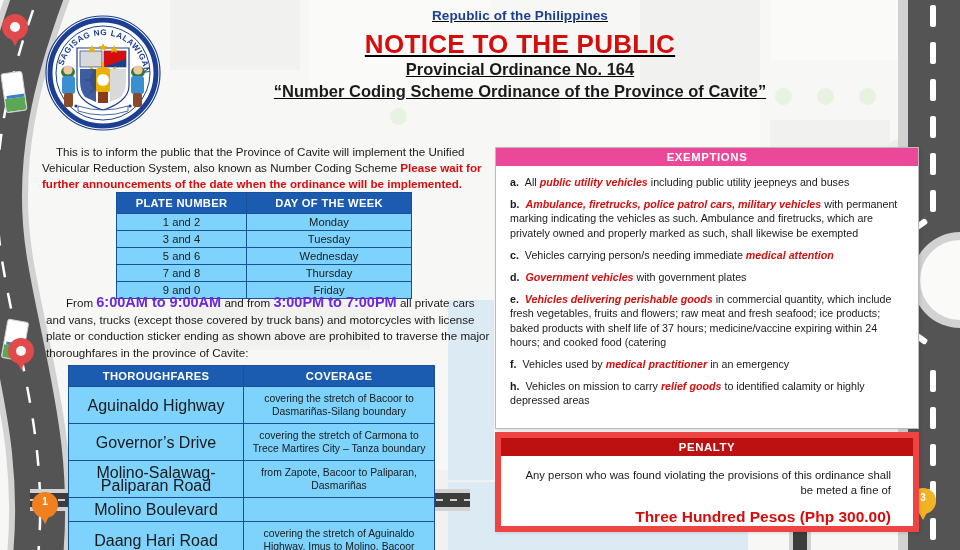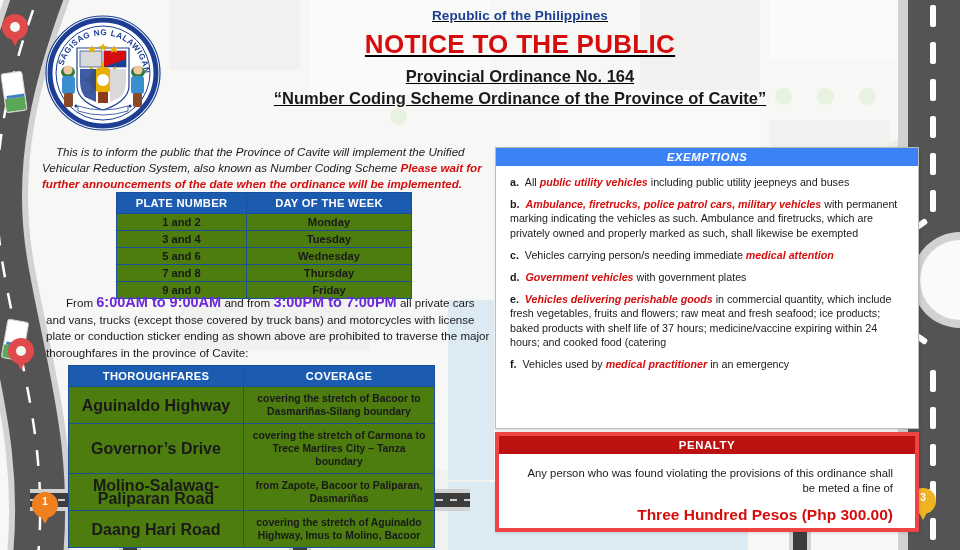--- a/index.html
+++ b/index.html
@@ -143,35 +143,33 @@
     font-size: 26px;
     font-weight: bold;
     color: #d60d0d;
     margin-top: 6px;
     letter-spacing: 0.3px;
   }
   #hdr-ordinance {
     font-size: 16.5px;
     font-weight: bold;
     color: #1a1a1a;
-    margin-top: 7px;
   }
   #hdr-subtitle {
     font-size: 16.5px;
     font-weight: bold;
     color: #1a1a1a;
     margin-top: 3px;
   }
 
   
   #left-col {
     position: absolute;
     left: 42px; top: 144px;
     width: 450px;
-    font-style: italic;
   }
   #intro-para {
     font-size: 11.6px;
     line-height: 16px;
     color: #1a1a1a;
     text-align: left;
     text-indent: 14px;
   }
   .rr { color: #d60d0d; font-weight: bold; }
 
@@ -183,24 +181,24 @@
   table.tbl th {
     background: #1b5cb0;
     color: #ffffff;
     font-size: 11.2px;
     font-weight: bold;
     padding: 4px 2px;
     border: 1px solid #1a4f9c;
     letter-spacing: 0.3px;
   }
   table.tbl td {
-    background: #4d7c0f;
+    background: #7dd3fc;
     color: #1a1a1a;
     font-size: 11.2px;
-    font-weight: bold;
+    font-weight: normal;
     text-align: center;
     padding: 2px 4px;
     border: 1px solid #1a4f9c;
   }
 
   #plate-table {
     position: absolute;
     left: 116px; top: 192px;
     width: 296px;
   }
@@ -241,21 +239,21 @@
     box-shadow: 1px 1px 3px rgba(0,0,0,0.12);
   }
   .panel-hdr {
     color: #ffffff;
     font-size: 11.4px;
     font-weight: bold;
     text-align: center;
     letter-spacing: 0.6px;
     padding: 3px 0;
   }
-  .panel-hdr.blue { background: #3b82f6; font-style: italic; }
+  .panel-hdr.blue { background: #ec4899; }
   .panel-hdr.red  { background: #bd1111; }
 
   #exemptions {
     left: 495px; top: 147px;
     width: 424px; height: 282px;
   }
   #exemptions .body {
     padding: 9px 14px 6px 14px;
   }
   .exm {
@@ -267,21 +265,21 @@
   .exm .ltr { font-weight: bold; }
   .exm em {
     color: #d60d0d;
     font-weight: bold;
     font-style: italic;
   }
 
   #penalty {
     left: 495px; top: 432px;
     width: 424px; height: 100px;
-    border: 4px solid #ef4444;
+    border: 6px solid #ef4444;
   }
   #penalty .body {
     padding: 12px 22px;
     text-align: right;
   }
   #pen-text {
     font-size: 11.3px;
     line-height: 15px;
     color: #1a1a1a;
   }
@@ -526,35 +524,40 @@
       </tr>
       <tr>
         <td>Governor’s Drive</td>
         <td class="cov">covering the stretch of Carmona to Trece Martires City – Tanza boundary</td>
       </tr>
       <tr>
         <td>Molino-Salawag-Paliparan Road</td>
         <td class="cov">from Zapote, Bacoor to Paliparan, Dasmariñas</td>
       </tr>
       <tr>
+        <td>Molino Boulevard</td>
+        <td class="cov"></td>
+      </tr>
+      <tr>
         <td>Daang Hari Road</td>
         <td class="cov">covering the stretch of Aguinaldo Highway, Imus to Molino, Bacoor</td>
       </tr>
     </tbody>
   </table>
 
   <div class="panel" id="exemptions">
     <div class="panel-hdr blue">EXEMPTIONS</div>
     <div class="body" id="exemptions-body">
         <p class="exm"><span class="ltr">a.&nbsp; </span><span>All </span><em>public utility vehicles</em><span> including public utility jeepneys and buses</span></p>
         <p class="exm"><span class="ltr">b.&nbsp; </span><em>Ambulance, firetrucks, police patrol cars, military vehicles</em><span> with permanent marking indicating the vehicles as such. Ambulance and firetrucks, which are privately owned and properly marked as such, shall likewise be exempted</span></p>
         <p class="exm"><span class="ltr">c.&nbsp; </span><span>Vehicles carrying person/s needing immediate </span><em>medical attention</em></p>
         <p class="exm"><span class="ltr">d.&nbsp; </span><em>Government vehicles</em><span> with government plates</span></p>
         <p class="exm"><span class="ltr">e.&nbsp; </span><em>Vehicles delivering perishable goods</em><span> in commercial quantity, which include fresh vegetables, fruits and flowers; raw meat and fresh seafood; ice products; baked products with shelf life of 37 hours; medicine/vaccine expiring within 24 hours; and cooked food (catering</span></p>
         <p class="exm"><span class="ltr">f.&nbsp; </span><span>Vehicles used by </span><em>medical practitioner</em><span> in an emergency</span></p>
+        <p class="exm"><span class="ltr">h.&nbsp; </span><span>Vehicles on mission to carry </span><em>relief goods</em><span> to identified calamity or highly depressed areas</span></p>
       </div>
   </div>
 
   <div class="panel" id="penalty">
     <div class="panel-hdr red">PENALTY</div>
     <div class="body">
       <div id="pen-text">Any person who was found violating the provisions of this ordinance shall be meted a fine of</div>
       <div id="pen-amount">Three Hundred Pesos (Php 300.00)</div>
     </div>
   </div>

